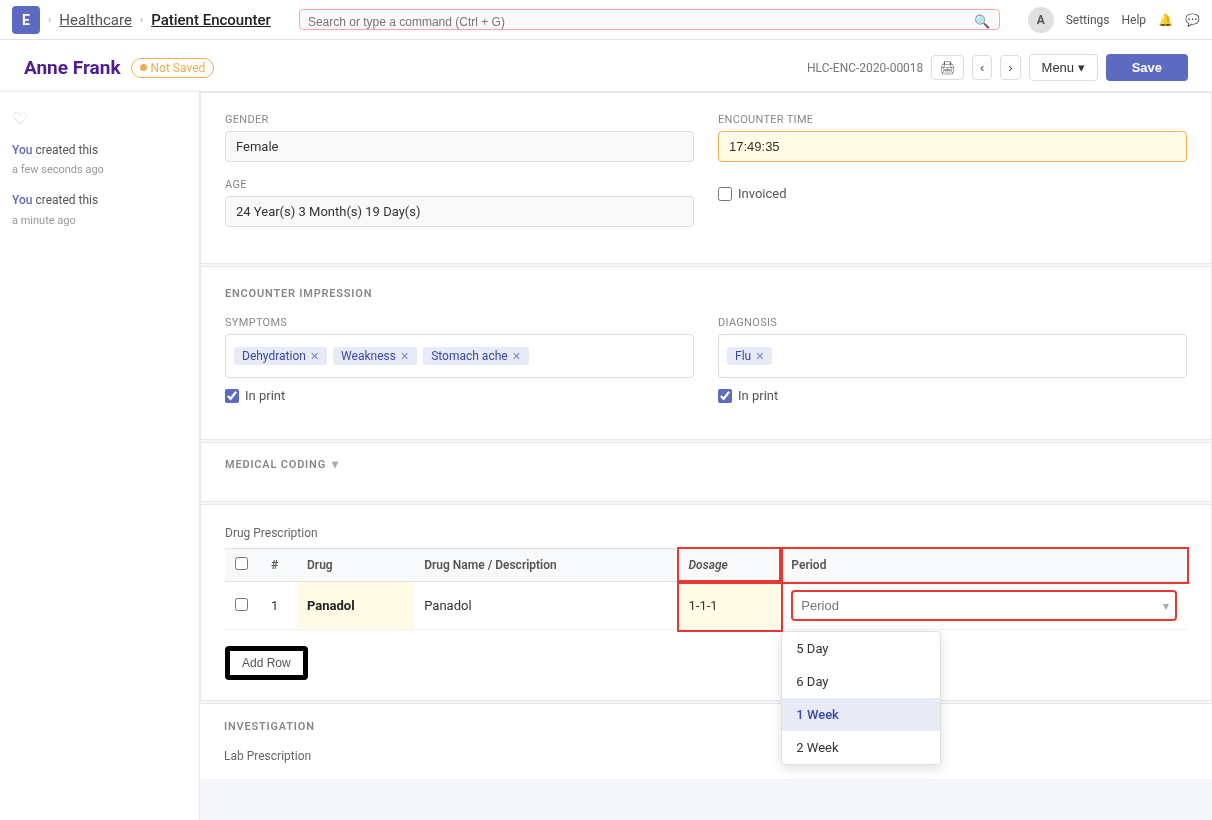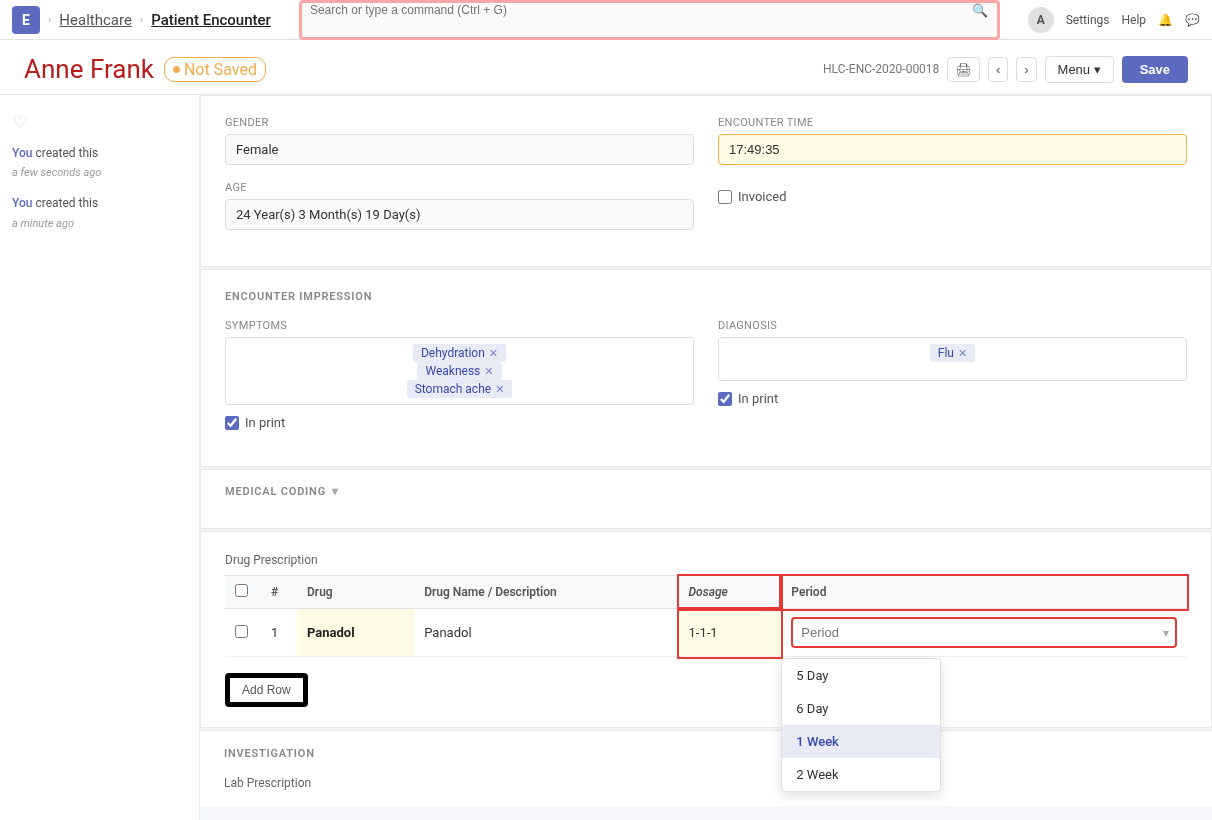--- a/index.html
+++ b/index.html
@@ -11,53 +11,53 @@
       height: 40px; padding: 0 12px; gap: 8px;
     }
     .nav-logo {
       background: #5c6bc0; color: #fff; font-weight: bold; width: 28px; height: 28px;
       display: flex; align-items: center; justify-content: center; border-radius: 4px; font-size: 14px;
     }
     .nav-chevron { color: #aaa; font-size: 11px; }
     .nav-breadcrumb { color: #555; font-size: 15px; text-decoration: underline; }
     .nav-breadcrumb.active { color: #222; font-weight: 500; }
     .nav-search {
-      flex: 1; margin: 0 20px; border: 3px solid #fca5a5; border-radius: 4px;
-      display: flex; align-items: flex-start; padding: 0 8px; height: 40px; background: #fafafa;
+      flex: 1; margin: 0 20px; border: 1px solid #fca5a5; border-radius: 4px;
+      display: flex; align-items: flex-end; padding: 0 8px; height: 21px; background: #fafafa;
     }
     .nav-search input { border: none; background: transparent; outline: none; flex: 1; font-size: 12px; color: #888; }
     .nav-right { display: flex; align-items: center; gap: 12px; }
     .nav-avatar { background: #e0e0e0; border-radius: 50%; width: 26px; height: 26px; display: flex; align-items: center; justify-content: center; font-size: 12px; font-weight: bold; color: #555; }
     .nav-btn { font-size: 12px; color: #555; cursor: pointer; display: flex; align-items: center; gap: 2px; }
 
     
     .page-header {
       display: flex; align-items: center; justify-content: space-between;
       padding: 14px 24px 10px 24px; background: #fff; border-bottom: 1px solid #e8e8e8;
     }
     .page-title-area { display: flex; align-items: center; gap: 10px; }
-    .page-title { font-size: 26px; font-weight: 400; color: #b91c1c; }
+    .page-title { font-size: 19px; font-weight: 700; color: #4c1d95; }
     .not-saved-badge {
       background: #fff; border: 1px solid #f0ad4e; border-radius: 10px;
-      padding: 2px 8px; font-size: 16px; color: #f0ad4e; display: flex; align-items: center; gap: 4px;
+      padding: 2px 8px; font-size: 12px; color: #f0ad4e; display: flex; align-items: center; gap: 4px;
     }
     .not-saved-dot { width: 7px; height: 7px; background: #f0ad4e; border-radius: 50%; display: inline-block; }
     .page-actions { display: flex; align-items: center; gap: 8px; }
     .record-id { font-size: 12px; color: #777; }
     .icon-btn { background: none; border: 1px solid #ddd; border-radius: 4px; padding: 4px 7px; cursor: pointer; color: #555; font-size: 13px; }
     .menu-btn { background: #fff; border: 1px solid #ddd; border-radius: 4px; padding: 5px 12px; cursor: pointer; font-size: 13px; color: #333; display: flex; align-items: center; gap: 4px; }
-    .save-btn { background: #5c6bc0; color: #fff; border: none; border-radius: 4px; padding: 6px 18px; cursor: pointer; font-size: 13px; font-weight: 600; }
+    .save-btn { background: #5c6bc0; color: #fff; border: none; border-radius: 4px; padding: 6px 26px; cursor: pointer; font-size: 13px; font-weight: 600; }
 
     
     .main-layout { display: flex; height: calc(100vh - 80px); overflow: hidden; }
     .sidebar { width: 200px; background: #fff; border-right: 1px solid #e8e8e8; padding: 16px 12px; flex-shrink: 0; }
     .sidebar-heart { color: #ccc; font-size: 18px; margin-bottom: 12px; }
     .sidebar-log { font-size: 12px; color: #555; line-height: 1.6; }
     .sidebar-log .actor { color: #5c6bc0; font-weight: 500; }
-    .sidebar-log .time { color: #999; font-size: 11px; font-style: italic; }
+    .sidebar-log .time { color: #999; font-size: 11px; }
     .sidebar-log .log-entry { margin-bottom: 12px; }
 
     
     .content { flex: 1; overflow-y: auto; padding: 0; }
     .section-card { background: #fff; border: 1px solid #e8e8e8; margin: 0 0 2px 0; padding: 20px 24px; }
 
     
     .form-row { display: flex; gap: 24px; margin-bottom: 16px; }
     .form-group { flex: 1; }
     .form-label { font-size: 11px; color: #888; margin-bottom: 5px; display: block; text-transform: uppercase; letter-spacing: 0.3px; }
@@ -75,21 +75,21 @@
     
     .section-heading {
       font-size: 11px; font-weight: 600; color: #888; text-transform: uppercase;
       letter-spacing: 0.8px; margin-bottom: 16px; display: flex; align-items: center; gap: 6px;
     }
     .section-heading .toggle-icon { color: #aaa; font-size: 12px; cursor: pointer; }
 
     
     .tag-input {
       border: 1px solid #ddd; border-radius: 4px; padding: 6px 8px; min-height: 44px;
-      display: flex; flex-wrap: wrap; gap: 0; align-items: center; background: #fff; flex-direction: column;
+      display: flex; flex-wrap: wrap; gap: 6px; align-items: center; background: #fff;
     }
     .tag {
       background: #e8eaf6; border-radius: 3px; padding: 2px 8px; font-size: 12px;
       display: flex; align-items: center; gap: 4px; color: #3949ab;
     }
     .tag .tag-close { cursor: pointer; color: #7986cb; font-size: 11px; }
 
     
     .drug-table { width: 100%; border-collapse: collapse; margin-bottom: 10px; }
     .drug-table th {

